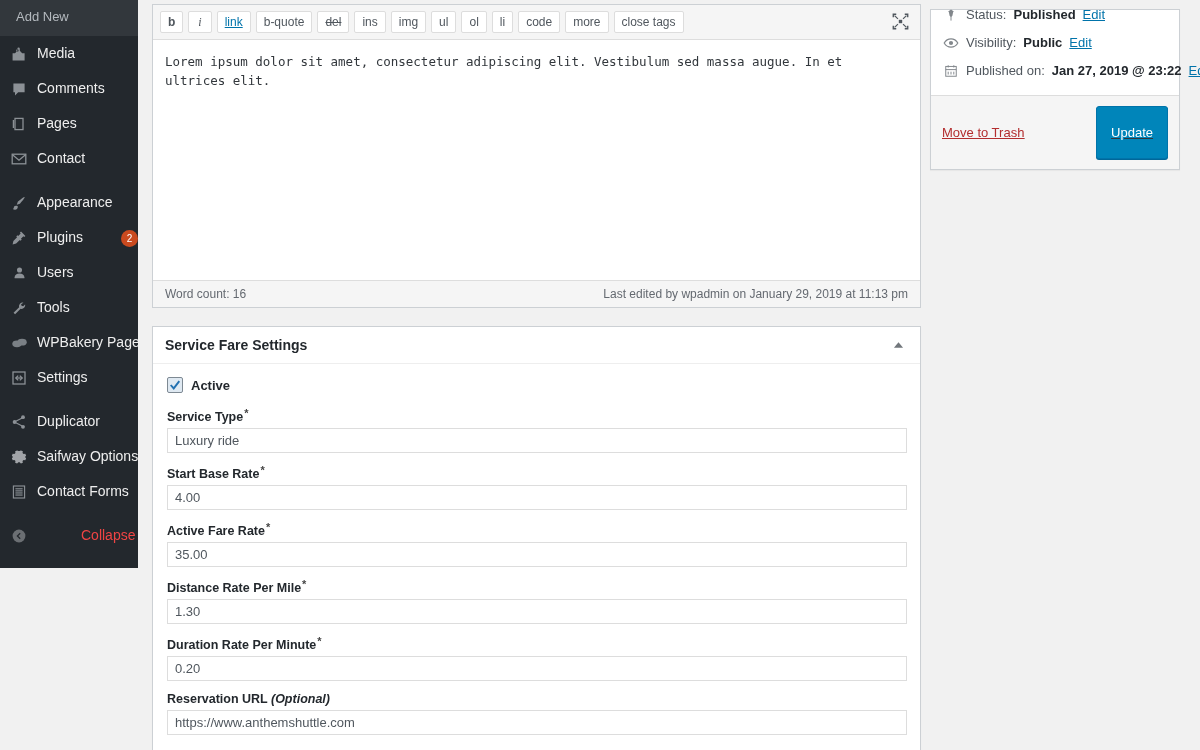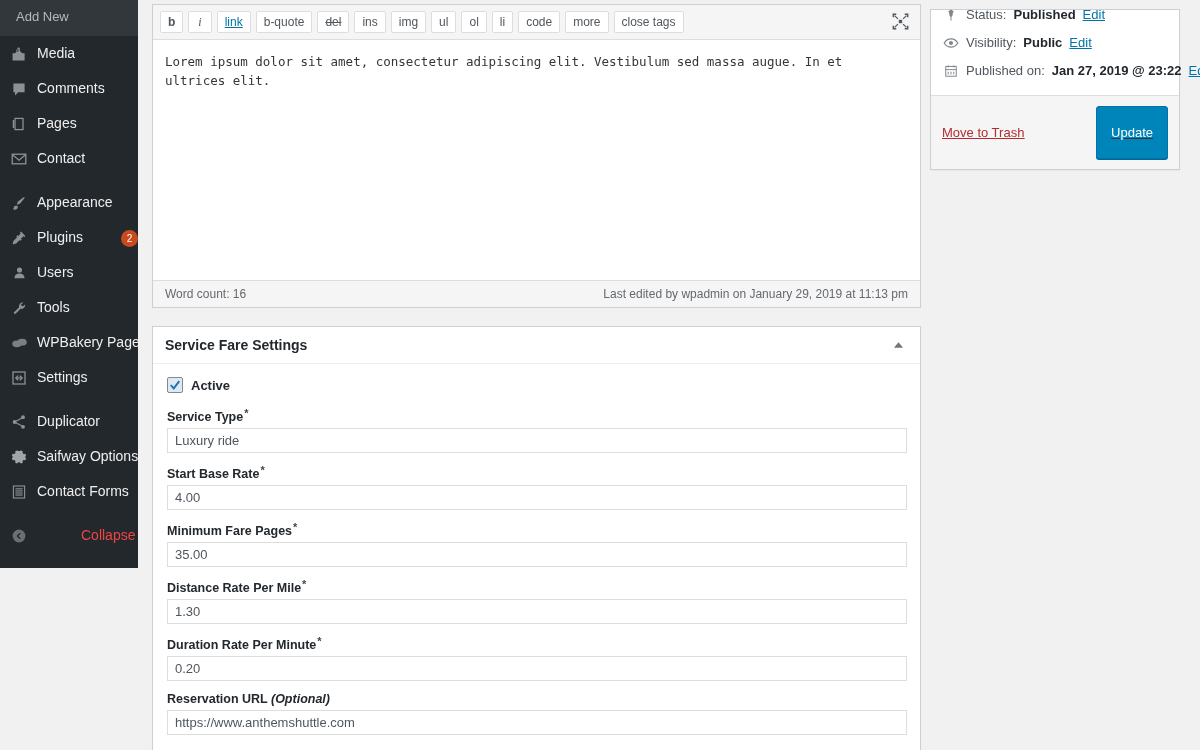--- a/index.html
+++ b/index.html
@@ -405,21 +405,21 @@
             <label class="field-label"><span>Service Type</span><span class="req">*</span></label>
             <input class="field-input" type="text" value="Luxury ride" style="">
           </div>
 
           <div class="field">
             <label class="field-label"><span>Start Base Rate</span><span class="req">*</span></label>
             <input class="field-input" type="text" value="4.00" style="">
           </div>
 
           <div class="field">
-            <label class="field-label"><span>Minimum Fare Pages</span><span class="req">*</span></label>
+            <label class="field-label"><span>Active Fare Rate</span><span class="req">*</span></label>
             <input class="field-input" type="text" value="35.00" style="">
           </div>
 
           <div class="field">
             <label class="field-label"><span>Distance Rate Per Mile</span><span class="req">*</span></label>
             <input class="field-input" type="text" value="1.30" style="">
           </div>
 
           <div class="field">
             <label class="field-label"><span>Duration Rate Per Minute</span><span class="req">*</span></label>

